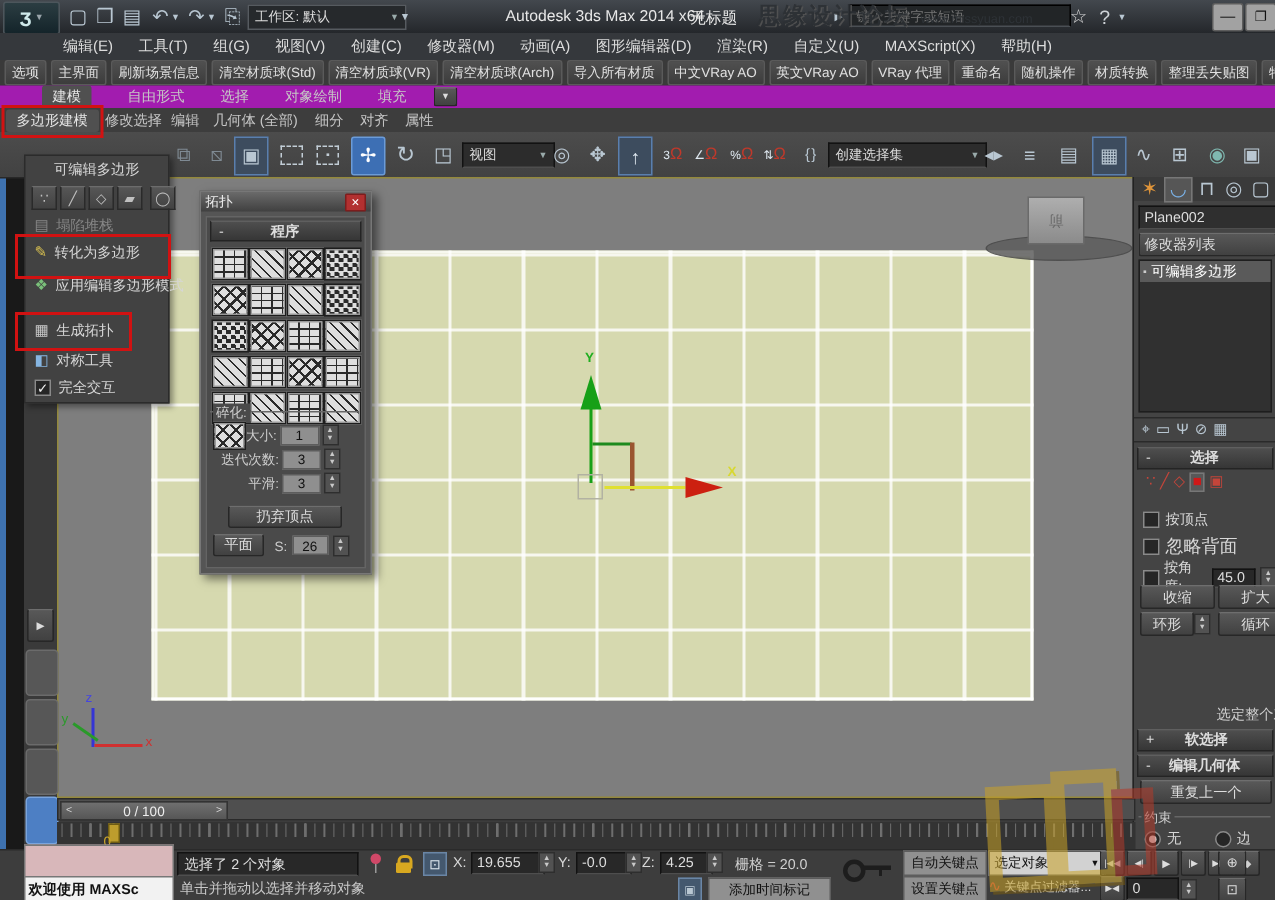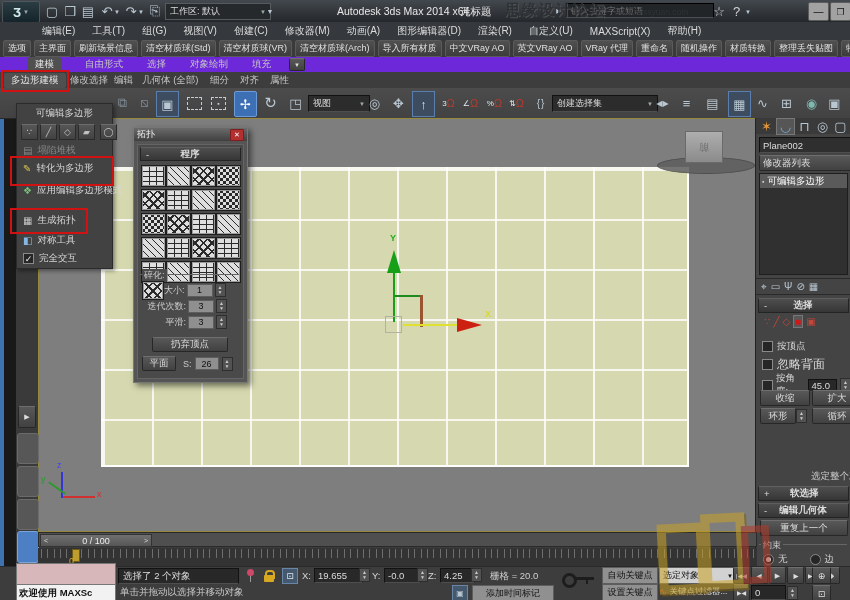--- a/index.html
+++ b/index.html
@@ -115,21 +115,21 @@
     <span class="sbx">中文VRay AO</span>
     <span class="sbx">英文VRay AO</span>
     <span class="sbx">VRay 代理</span>
     <span class="sbx">重命名</span>
     <span class="sbx">随机操作</span>
     <span class="sbx">材质转换</span>
     <span class="sbx">整理丢失贴图</span>
     <span class="sbx">特殊功能</span>
   </div>
 
-<div class="abs flex" style="left:0;top:57px;width:850px;height:15px;background:#6d28d9;border-bottom:6px solid #15803d">
+<div class="abs flex" style="left:0;top:57px;width:850px;height:15px;background:#a21caf;border-bottom:6px solid #15803d">
   <div class="flex" style="gap:24px;padding-left:28px">
       <span class="rtab chip">建模</span>
       <span class="rtab">自由形式</span>
       <span class="rtab">选择</span>
       <span class="rtab">对象绘制</span>
       <span class="rtab">填充</span>
     </div>
   <div class="b" style="width:14px;height:11px;margin-left:18px;font-size:6px">▼</div>
 </div>
 

